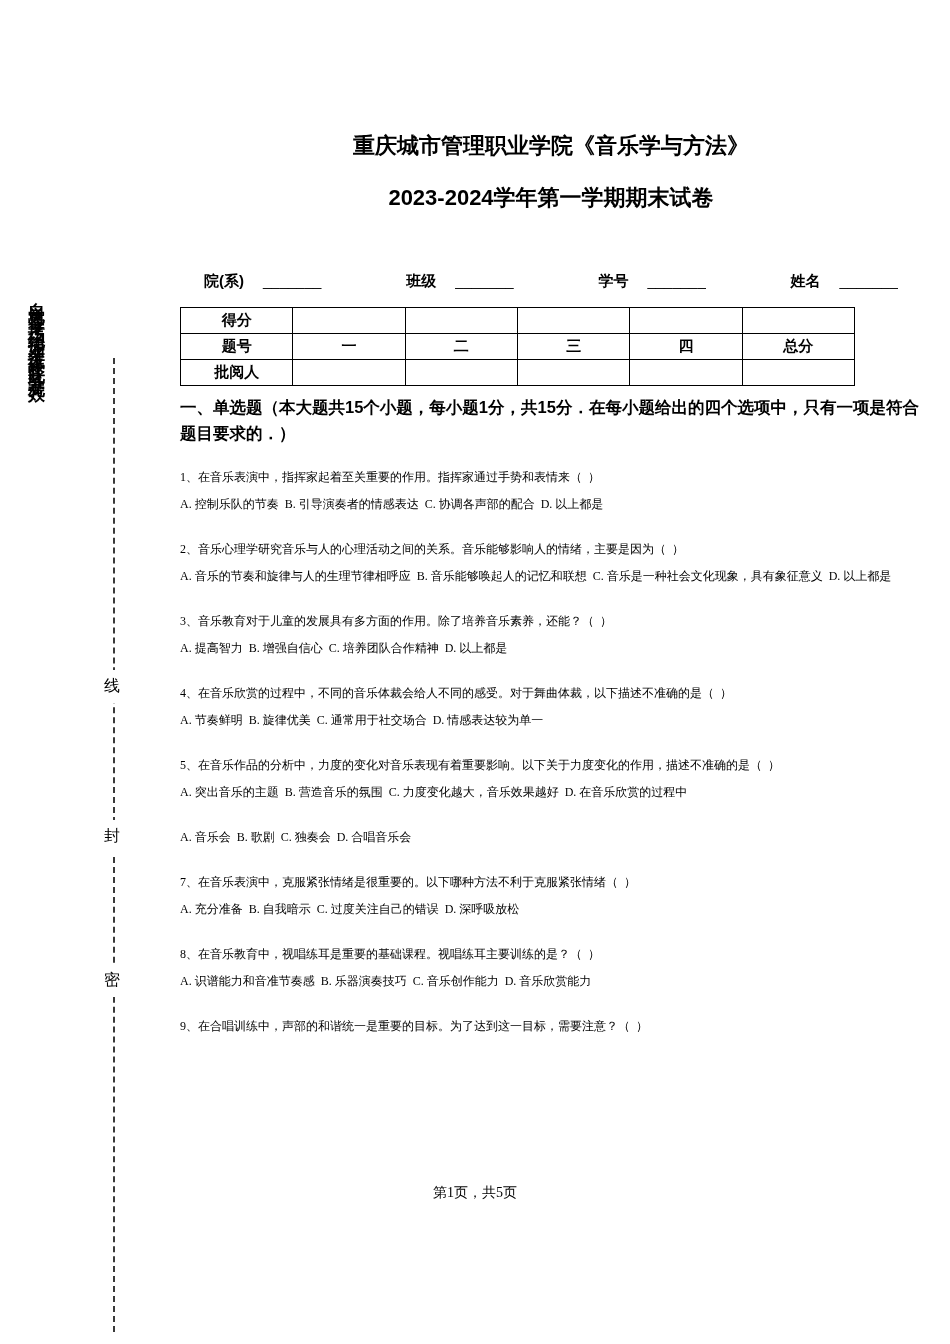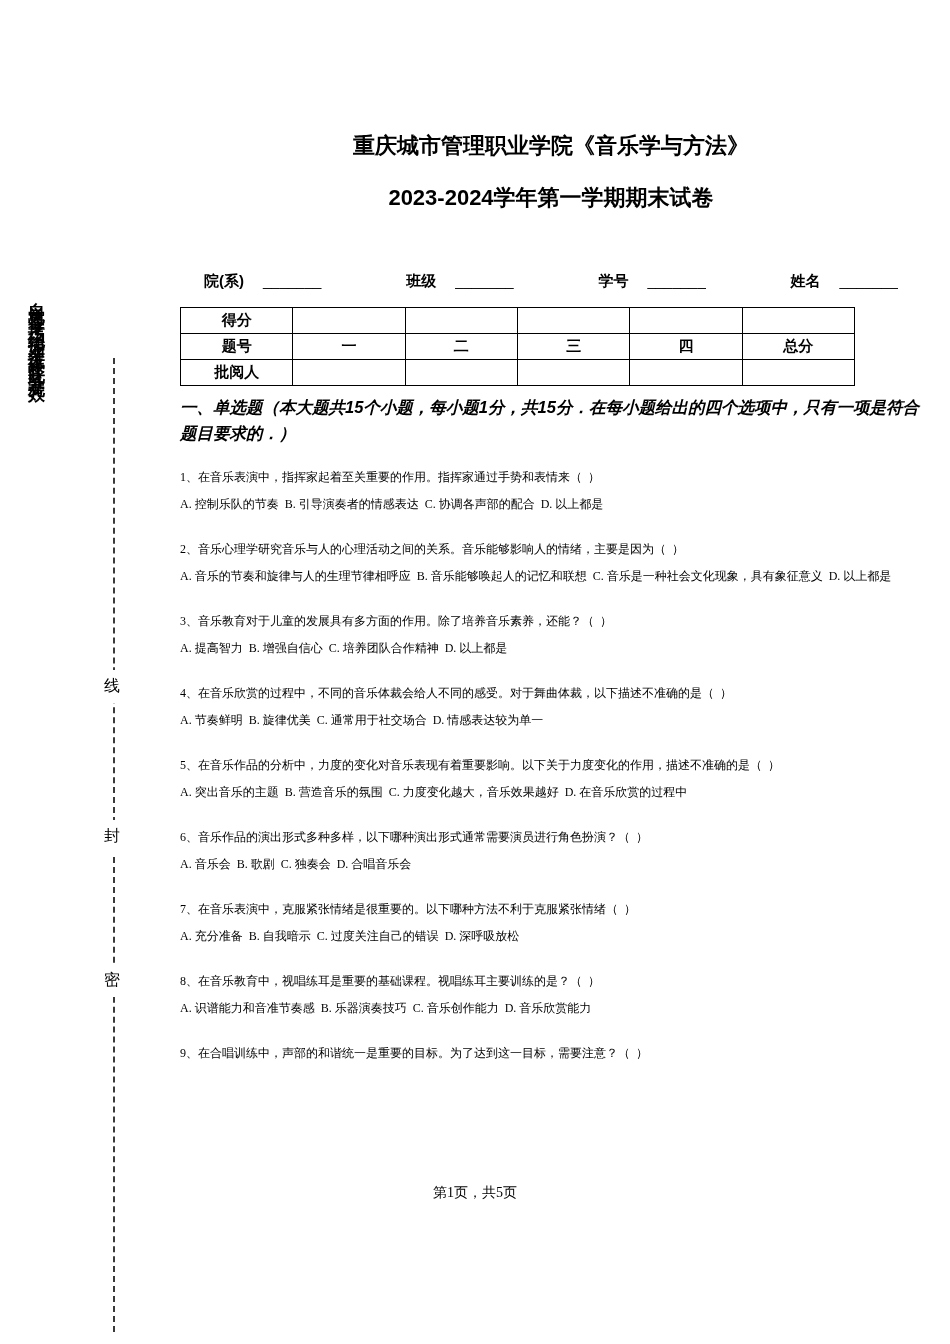--- a/index.html
+++ b/index.html
@@ -85,21 +85,20 @@
     font-size: 15px;
   }
   table.score-table td.label { text-align: center; }
 
   .section-heading {
     margin-top: 8px;
     font-family: "Liberation Sans", sans-serif;
     font-weight: bold;
     font-size: 16.5px;
     line-height: 26px;
-    font-style: italic;
   }
 
   .question { margin-top: 18px; }
   .q-stem, .q-options {
     font-size: 12px;
     line-height: 27px;
     white-space: pre-wrap;
   }
 
   .footer {
@@ -183,21 +182,20 @@
     <p class="q-stem">4、在音乐欣赏的过程中，不同的音乐体裁会给人不同的感受。对于舞曲体裁，以下描述不准确的是（  ）</p>
     <p class="q-options">A. 节奏鲜明  B. 旋律优美  C. 通常用于社交场合  D. 情感表达较为单一</p>
   </div>
 
   <div class="question">
     <p class="q-stem">5、在音乐作品的分析中，力度的变化对音乐表现有着重要影响。以下关于力度变化的作用，描述不准确的是（  ）</p>
     <p class="q-options">A. 突出音乐的主题  B. 营造音乐的氛围  C. 力度变化越大，音乐效果越好  D. 在音乐欣赏的过程中</p>
   </div>
 
   <div class="question">
-    <p class="q-stem">6、音乐作品的演出形式多种多样，以下哪种演出形式通常需要演员进行角色扮演？（  ）</p>
     <p class="q-options">A. 音乐会  B. 歌剧  C. 独奏会  D. 合唱音乐会</p>
   </div>
 
   <div class="question">
     <p class="q-stem">7、在音乐表演中，克服紧张情绪是很重要的。以下哪种方法不利于克服紧张情绪（  ）</p>
     <p class="q-options">A. 充分准备  B. 自我暗示  C. 过度关注自己的错误  D. 深呼吸放松</p>
   </div>
 
   <div class="question">
     <p class="q-stem">8、在音乐教育中，视唱练耳是重要的基础课程。视唱练耳主要训练的是？（  ）</p>

